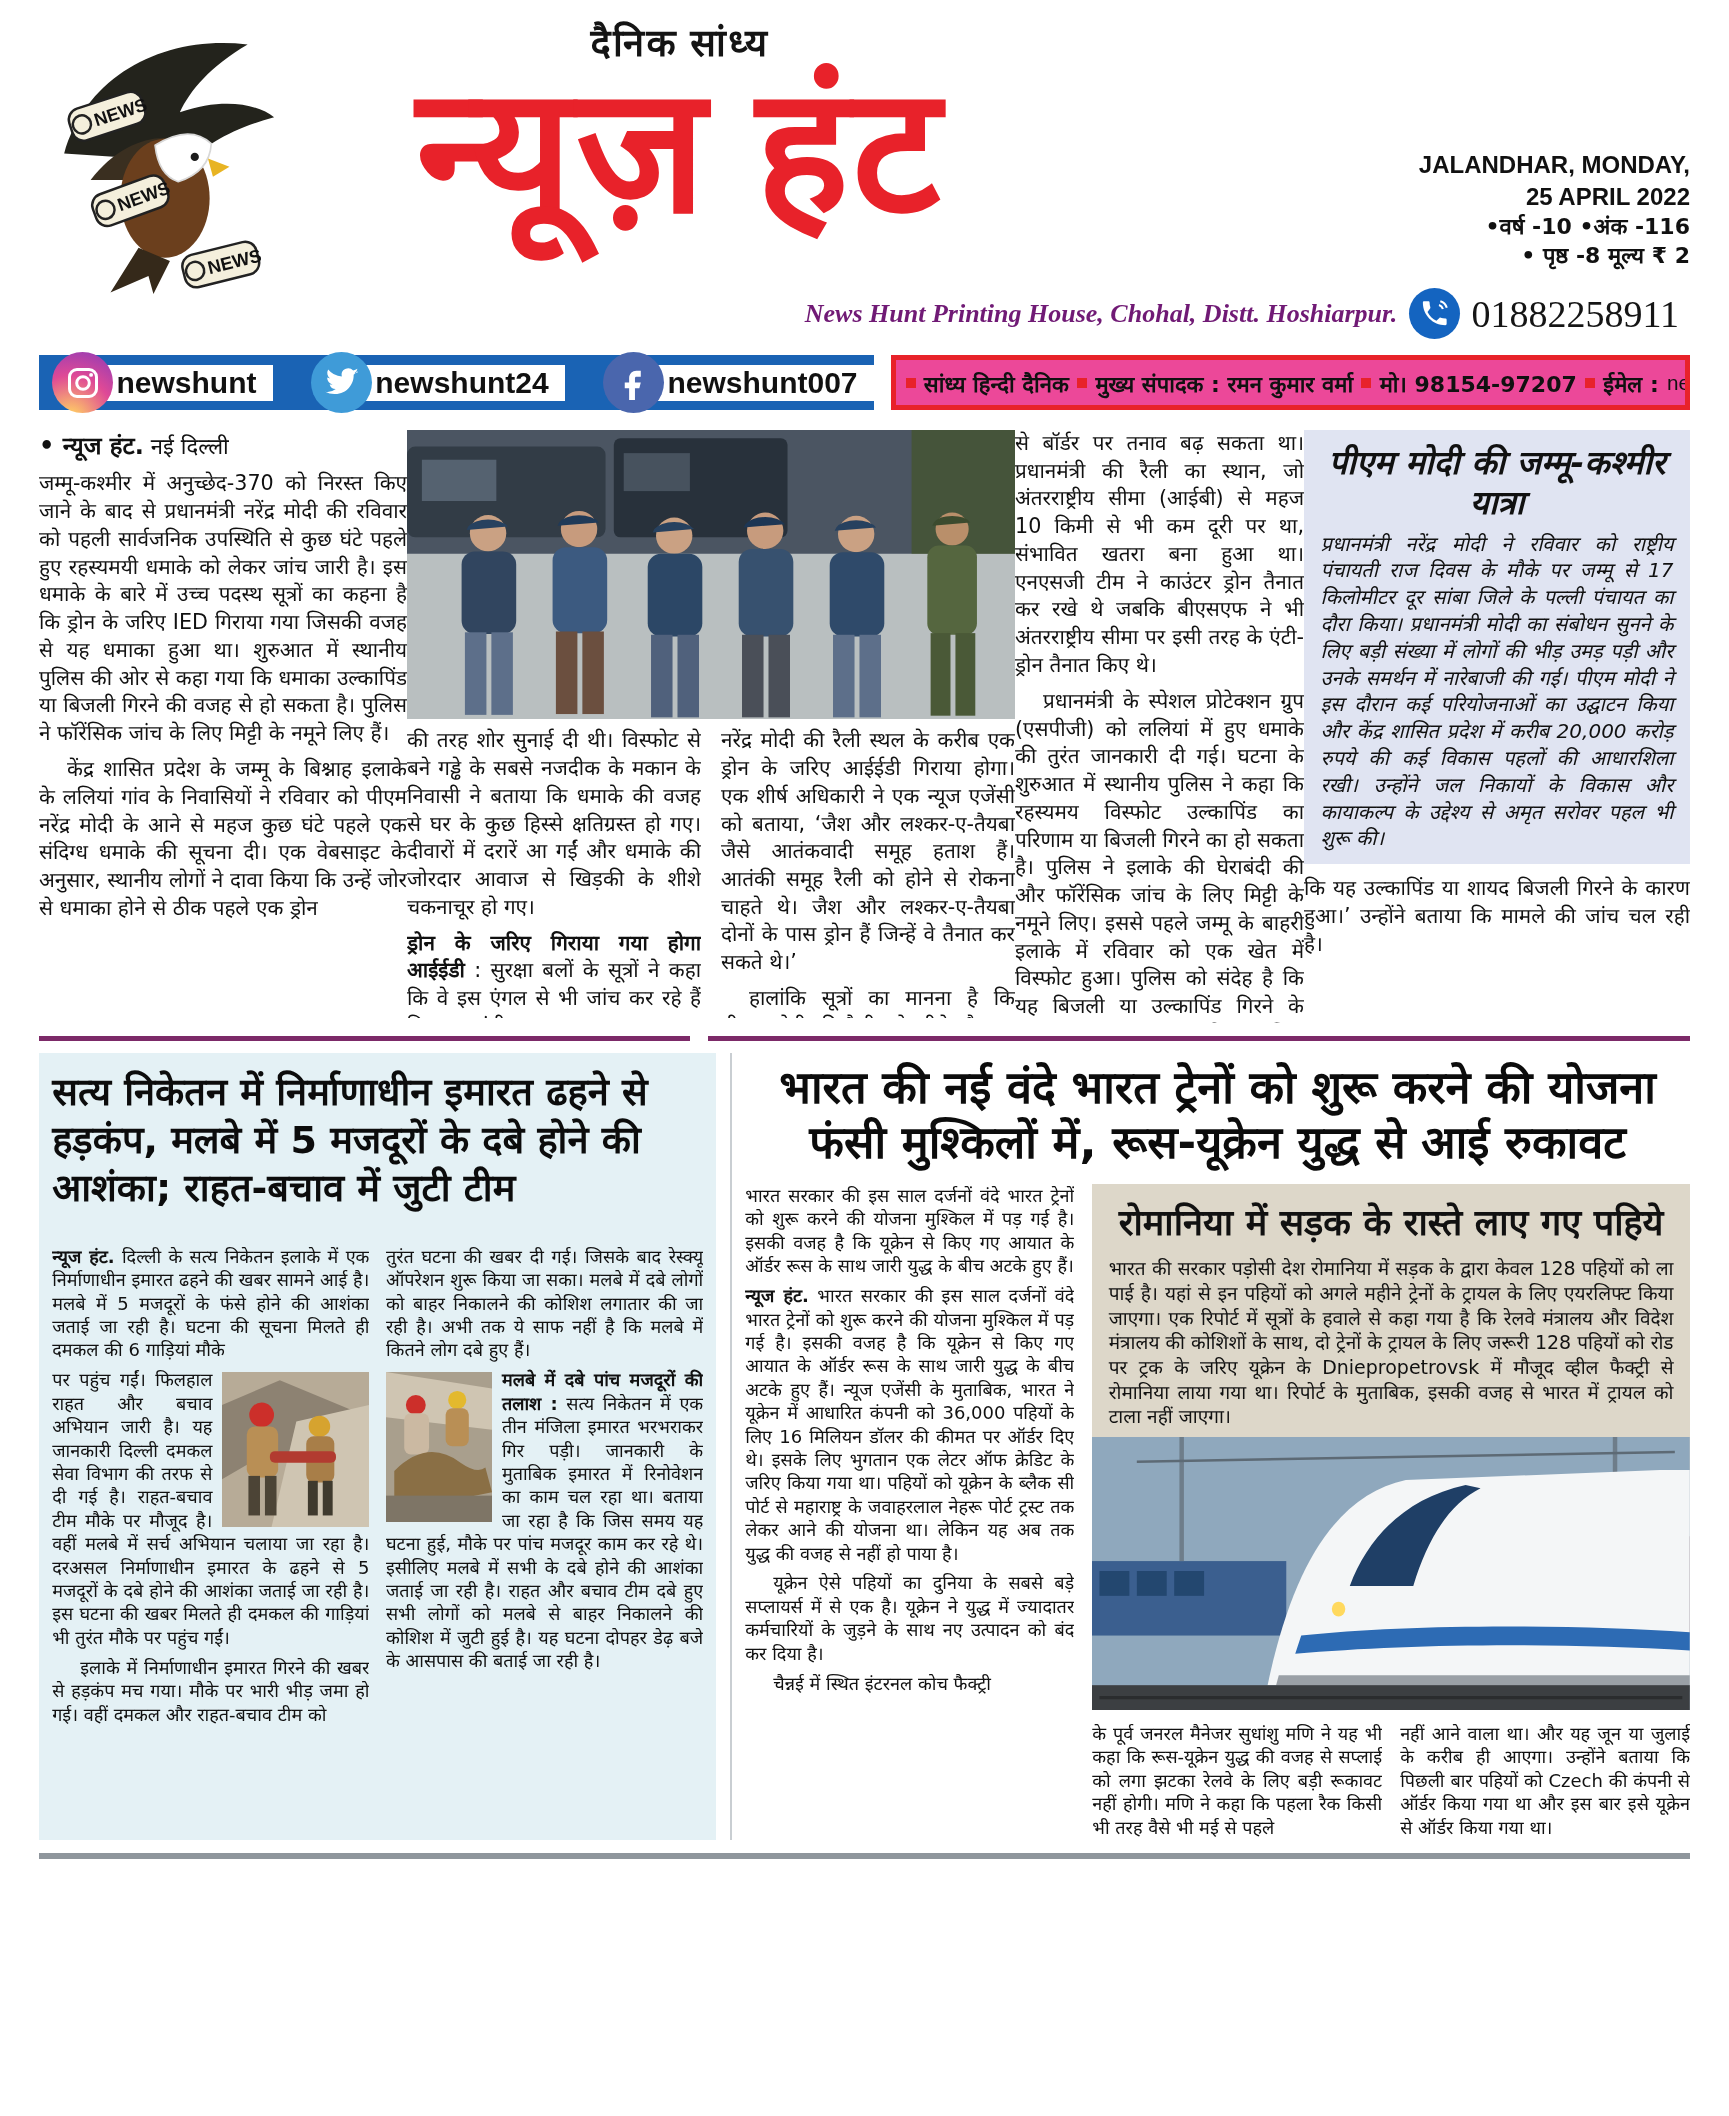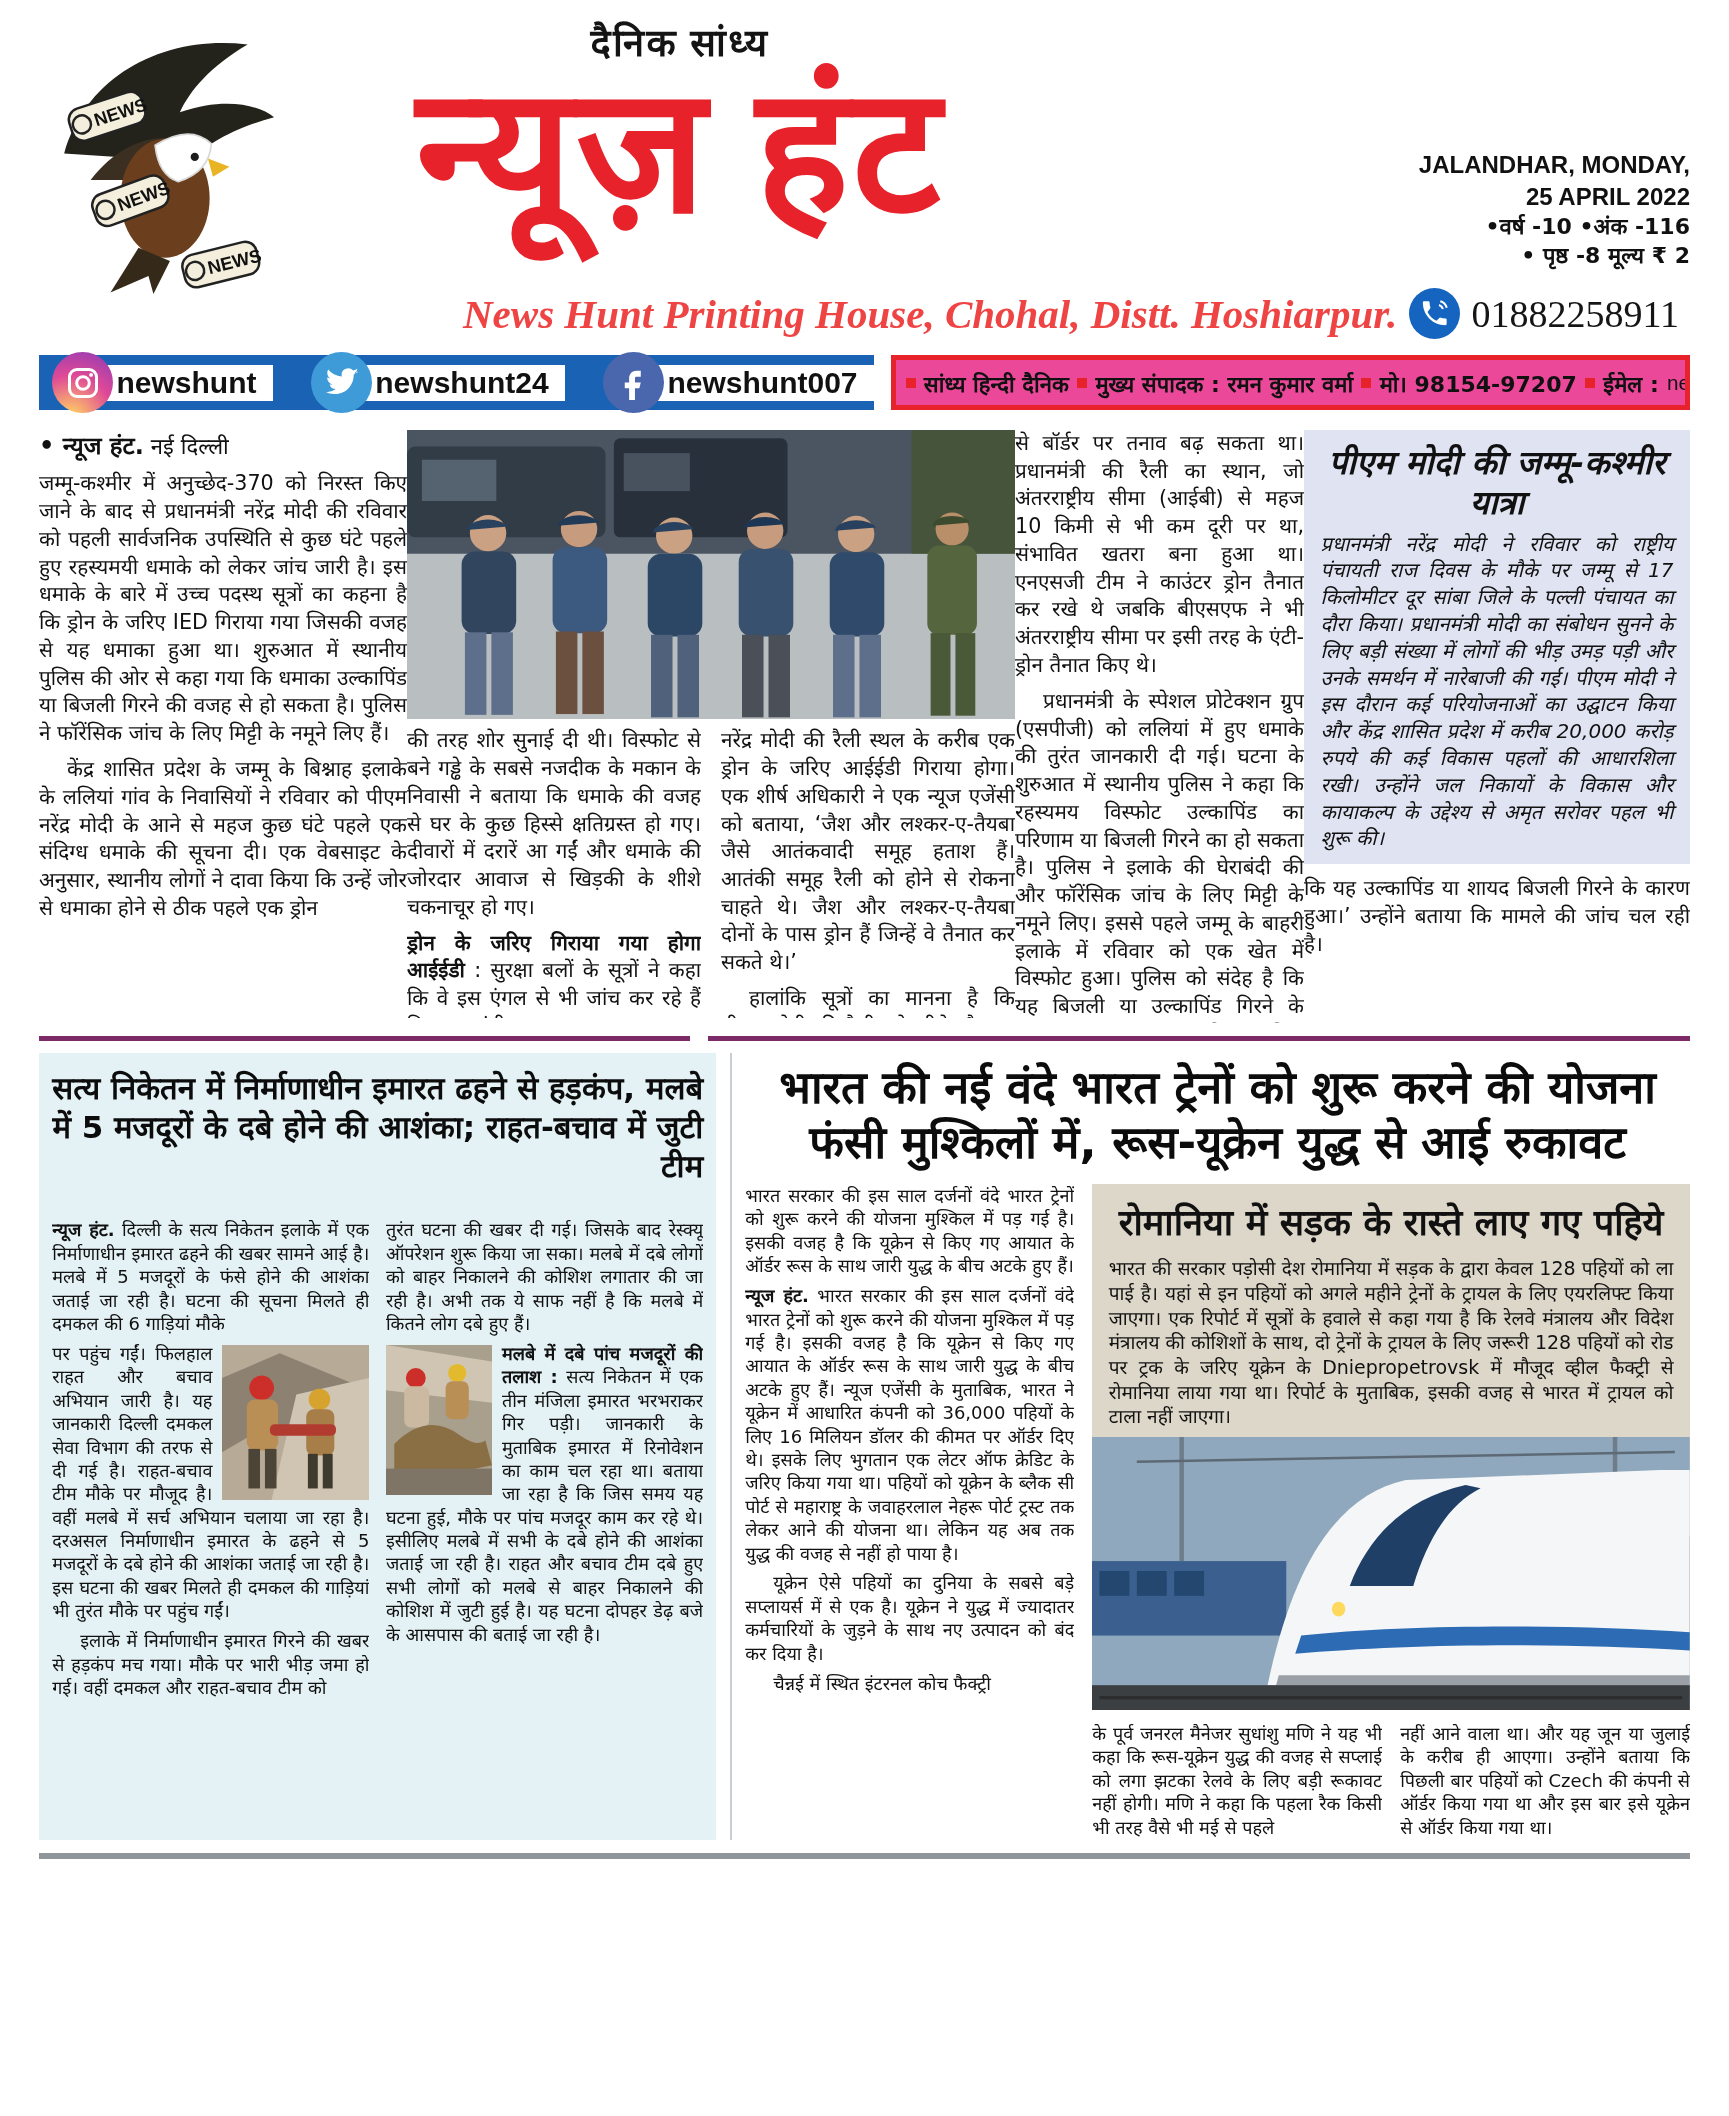--- a/index.html
+++ b/index.html
@@ -8,21 +8,21 @@
   
   .masthead{position:relative;height:355px;}
   .eagle{position:absolute;left:41px;top:23px;width:248px;height:281px;}
   .title-block{position:absolute;left:283px;top:15px;width:794px;text-align:center;font-family:Liberation Serif, serif;}
   .tagline{font-size:38px;font-weight:bold;letter-spacing:2.5px;color:#141414;}
   .paper-title{font-size:175px;line-height:.98;font-weight:800;color:#e8222a;letter-spacing:3.3px;}
   .dateblock{position:absolute;right:39px;top:149px;text-align:right;line-height:1.32;}
   .dateblock .en{font-family:"Liberation Sans",sans-serif;font-weight:bold;font-size:24px;}
   .dateblock .hi{font-size:22px;font-weight:600;}
   .pubrow{position:absolute;right:50px;top:288px;display:flex;align-items:center;gap:11.6px;}
-  .pubtext{font-family:"Liberation Serif",serif;font-style:italic;font-weight:bold;font-size:41px;color:#ef4444;margin-left:14px;}
+  .pubtext{font-family:"Liberation Serif",serif;font-style:italic;font-weight:bold;font-size:26px;color:#701a75;margin-left:14px;}
   .phone-circ{width:51px;height:51px;border-radius:50%;background:#1464c0;display:flex;align-items:center;justify-content:center;}
   .phone-num{font-family:"Liberation Serif",serif;font-size:38px;color:#151515;}
   
   .striprow{display:flex;gap:16.5px;margin:0 39px;height:55px;align-items:stretch;}
   .social-strip{flex:0 0 814px;background:#1a63b4;display:flex;align-items:center;gap:38px;padding-left:13.2px;position:relative;}
   .pill{display:flex;align-items:center;}
   .sicon{width:61px;height:61px;border-radius:50%;display:flex;align-items:center;justify-content:center;z-index:2;}
   .slabel{background:#fff;height:36px;display:flex;align-items:center;padding:0 16.5px 0 11.6px;margin-left:-8.3px;
           font-family:"Liberation Sans",sans-serif;font-weight:bold;font-size:30px;color:#111;}
   .insta{background:radial-gradient(circle at 30% 110%,#fdc468 10%,#df4996 55%,#8a3ab9 100%);}
@@ -59,21 +59,21 @@
   .aside .tail{margin-top:11.6px;}
   
   .pdiv{display:flex;gap:18px;margin:13.2px 39px 11.6px;}
   .pdiv div{border-top:5px solid #7c2a68;}
   .pdiv .l{width:651px;}
   .pdiv .r{flex:1;}
   
   .bottom{display:flex;gap:13.2px;margin:0 39px;height:787px;}
   .vsep{flex:0 0 2.5px;background:#c9ced2;}
   .lstory{flex:0 0 651px;background:#e4f1f5;padding:13.2px 13.2px 8.3px;overflow:hidden;}
-  .lstory h2{margin:3.3px 0 11.6px;font-size:31px;line-height:1.26;text-align:right;font-weight:bold;color:#0c0c0c;}
+  .lstory h2{margin:3.3px 0 11.6px;font-size:38px;line-height:1.26;text-align:left;font-weight:bold;color:#0c0c0c;}
   .smalltext{font-size:18px;line-height:1.3;text-align:justify;}
   .smalltext p{margin:0 0 6.6px;}
   .lcols{display:flex;gap:16.5px;margin-top:32px;}
   .lcols>div{flex:1;overflow:hidden;height:589px;}
   .inset-r{float:right;width:147px;height:155px;margin:3.3px 0 5px 10px;}
   .inset-l{float:left;width:106px;height:150px;margin:3.3px 10px 5px 0;}
   .rstory{flex:1;overflow:hidden;padding-top:8.3px;}
   .rstory h2{margin:0 0 13.2px;font-size:45px;line-height:1.22;text-align:center;font-weight:bold;color:#0c0c0c;}
   .rrow{display:flex;gap:18px;}
   .rcol1{flex:0 0 329px;overflow:hidden;height:653px;}

